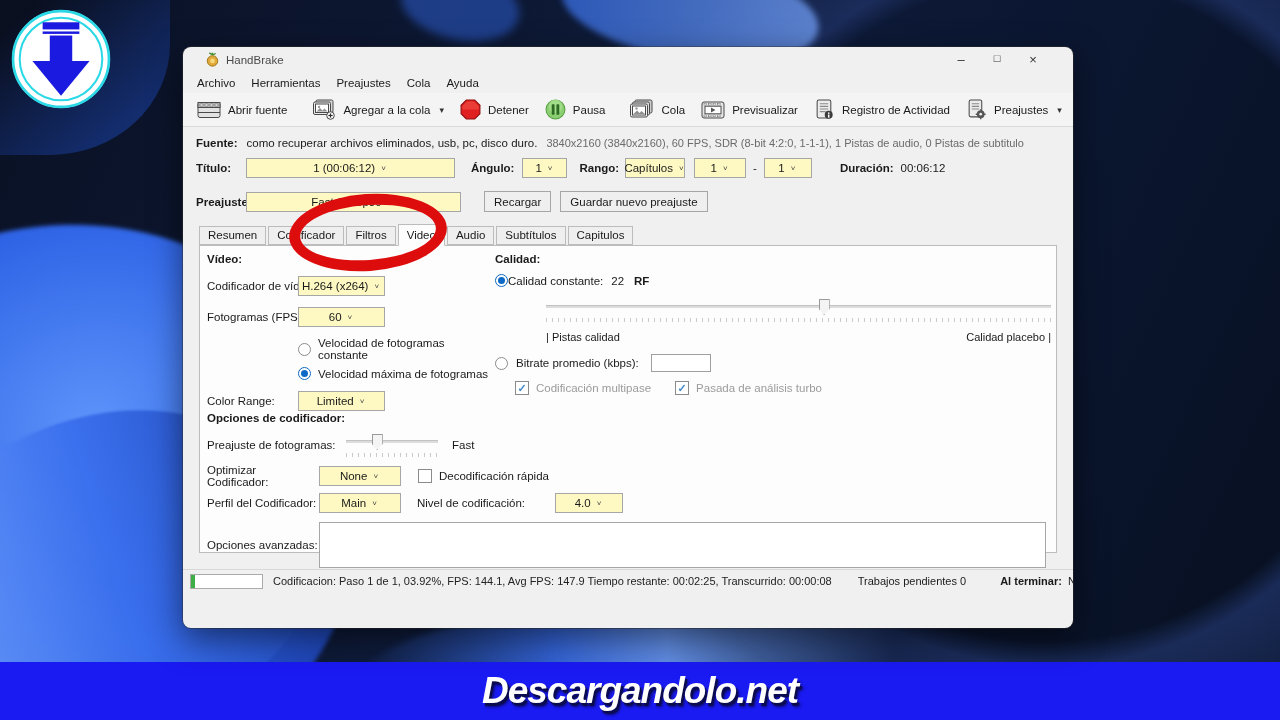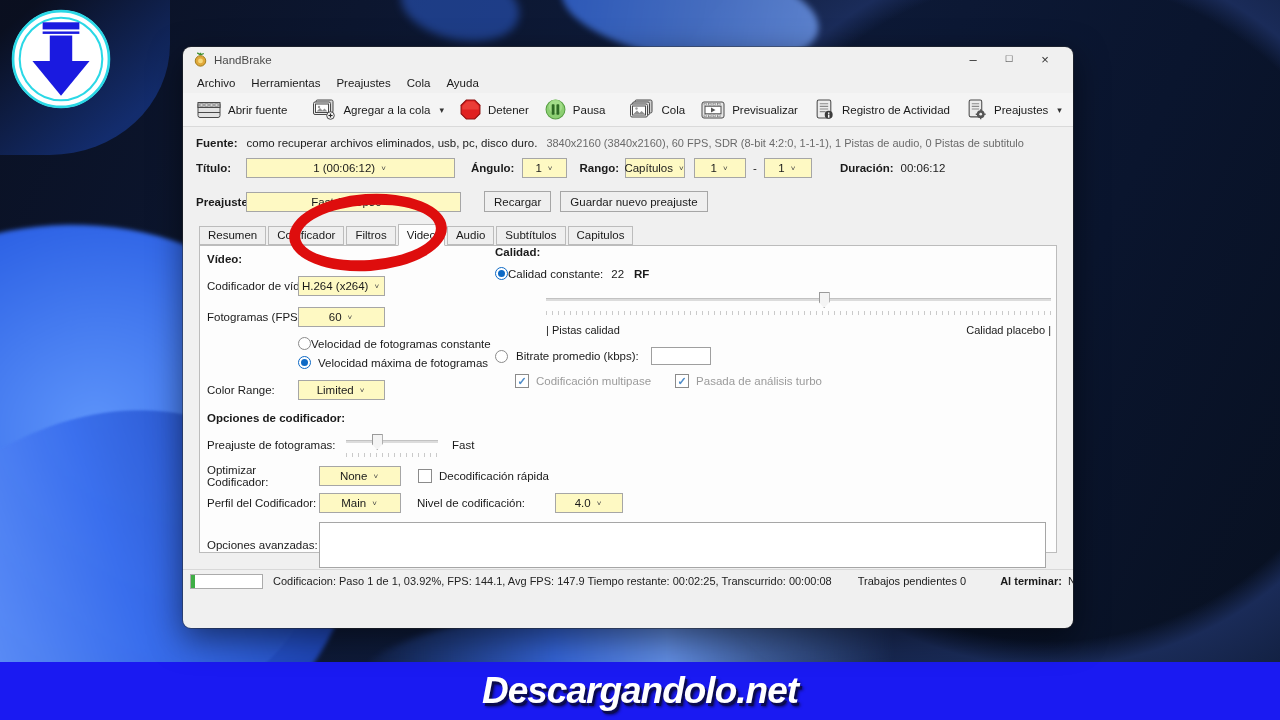--- a/index.html
+++ b/index.html
@@ -38,21 +38,21 @@
 
   
   .red-circle { position:absolute; left:289px; top:194px; width:158px; height:77px;
             border:11px solid #de0d0d; border-radius:50%; transform:rotate(-4deg); z-index:40; pointer-events:none; }
 
   
   .window { position:absolute; left:183px; top:47px; width:890px; height:581px; background:#f0f0f0;
             border-radius:8px; box-shadow:0 10px 32px rgba(0,0,0,.5), 0 0 0 1px rgba(60,60,60,.45); z-index:10;
             font-size:11.5px; color:#1a1a1a; overflow:hidden; }
 
-  .titlebar { height:25px; display:flex; align-items:center; padding:0 10px; }
+  .titlebar { height:25px; display:flex; align-items:center; padding:0 22px; }
   .titlebar .title { margin-left:6px; color:#4a4a4a; }
   .win-controls { margin-left:auto; display:flex; }
   .win-controls span { width:36px; text-align:center; color:#333; cursor:default; }
 
   .menubar { height:21px; display:flex; align-items:center; padding:0 6px; }
   .menubar span { padding:2px 8px; }
 
   .toolbar { height:34px; display:flex; align-items:center; padding:0 6px; background:#f4f4f4; border-bottom:1px solid #dadada; }
   .tbtn { display:flex; align-items:center; gap:7px; padding:0 8px; height:28px; white-space:nowrap; }
   .tbtn .arrow { font-size:9px; color:#333; margin-left:2px; }
@@ -73,21 +73,21 @@
   .dd .chev { font-size:8px; color:#444; margin-left:6px; }
   .btn { display:inline-flex; align-items:center; justify-content:center; background:#efefef;
         border:1px solid #a6a6a6; height:21px; padding:0 9px; white-space:nowrap; }
 
   .tabs { display:flex; align-items:flex-end; margin:13px 0 0 16px; height:20px; position:relative; z-index:3; }
   .tab { border:1px solid #bcbcbc; background:#efefef; padding:2px 8px 3px; margin-right:2px; height:19px; }
   .tab.active { background:#fdfdfd; height:22px; padding-top:4px; border-bottom:1px solid #fdfdfd; margin-bottom:-1px; }
 
   .panel { position:relative; margin-left:16px; width:858px; height:308px; background:#fdfdfd; border:1px solid #bcbcbc; z-index:2; }
   .col-left  { position:absolute; left:7px;  top:7px; width:287px; }
-  .col-right { position:absolute; left:295px; top:0; width:558px; }
+  .col-right { position:absolute; left:295px; top:7px; width:558px; }
   .enc { position:absolute; left:7px; top:166px; width:846px; }
 
   .lbl-clip { width:91px; overflow:hidden; white-space:nowrap; flex:none; }
   .dd-sm { width:87px; }
 
   .radio { width:13px; height:13px; border:1px solid #8b8b8b; border-radius:50%; background:#fff; position:relative; flex:none; }
   .radio.sel { border-color:#0d69c5; }
   .radio.sel::after { content:""; position:absolute; inset:2px; border-radius:50%; background:#0d69c5; }
 
   .cb { width:14px; height:14px; border:1px solid #8b8b8b; background:#fff; display:flex; align-items:center;
@@ -345,21 +345,21 @@
           <span class="chev">˅</span>
         </span>
       </div>
       <div class="frow" style="margin-top:11px">
         <span class="lbl-clip">Fotogramas (FPS):</span>
         <span class="dd dd-sm">
           <span>60</span>
           <span class="chev">˅</span>
         </span>
       </div>
-      <div class="frow" style="margin-top:10px; margin-left:91px; ">
+      <div class="frow" style="margin-top:10px; margin-left:91px; gap:7px">
         <span class="radio"></span>
         <span>Velocidad de fotogramas constante</span>
       </div>
       <div class="frow" style="margin-top:6px; margin-left:91px; gap:7px">
         <span class="radio sel"></span>
         <span>Velocidad máxima de fotogramas</span>
       </div>
       <div class="frow" style="margin-top:11px">
         <span class="lbl-clip">Color Range:</span>
         <span class="dd dd-sm">

